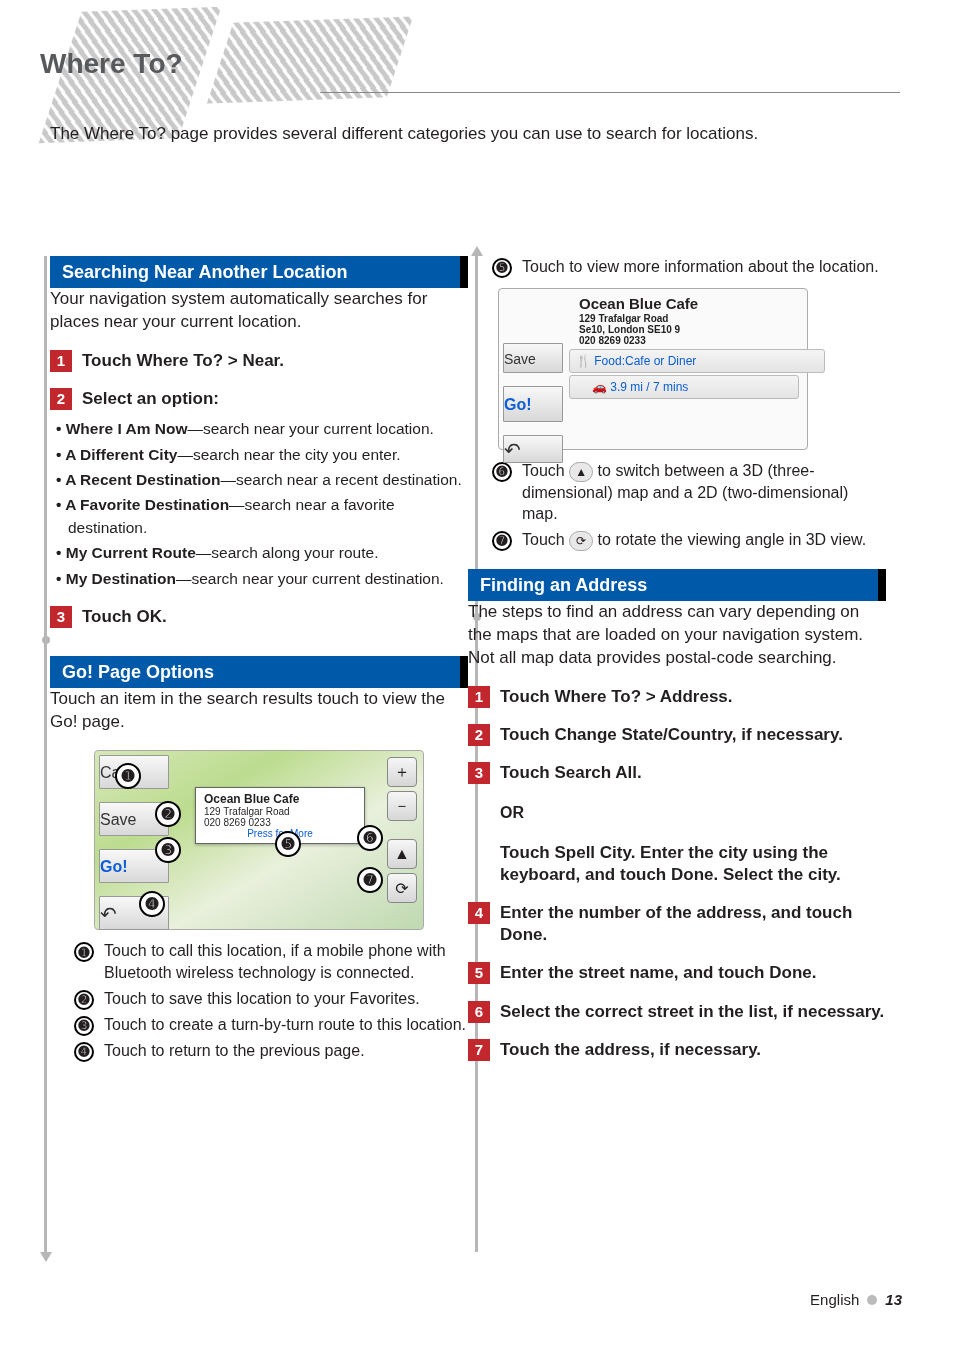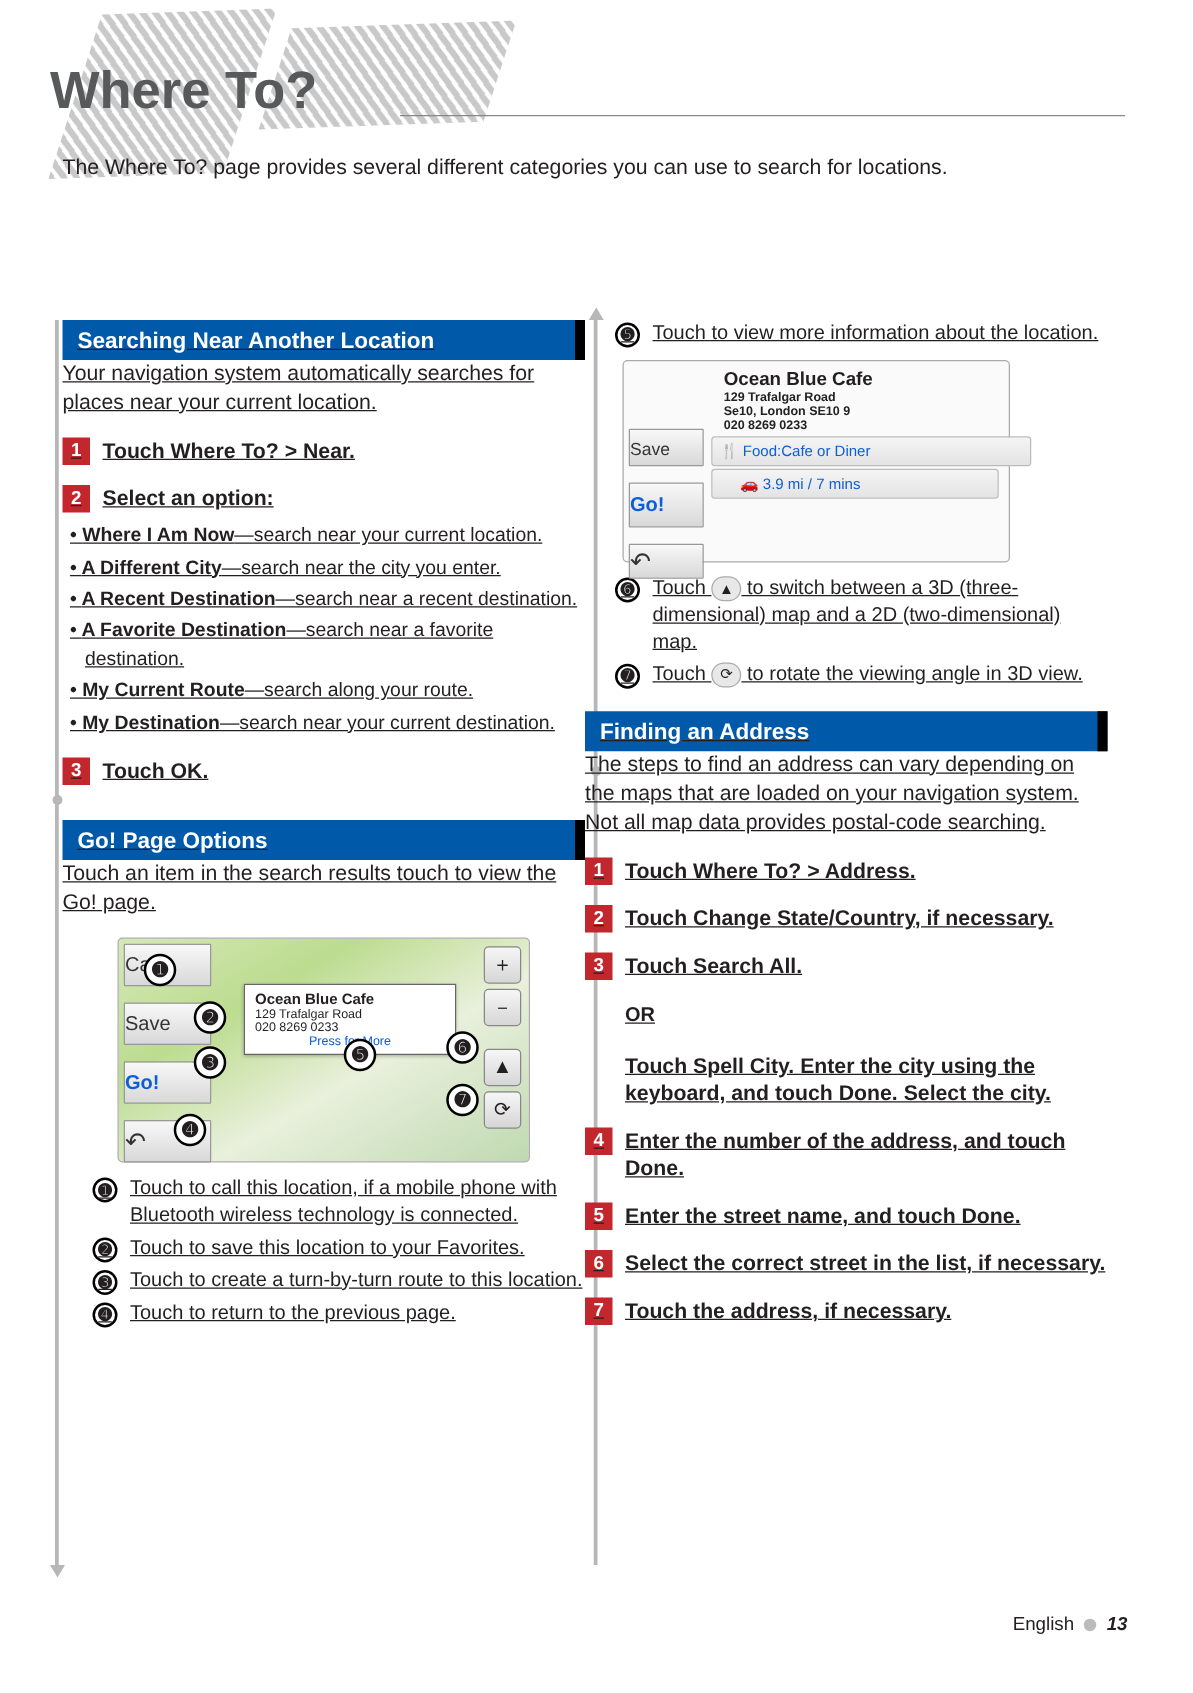--- a/index.html
+++ b/index.html
@@ -18,21 +18,21 @@
     background-image: linear-gradient(45deg, #c9c9c9 0%, #c9c9c9 30%, transparent 30%, transparent 50%, #c9c9c9 50%, #c9c9c9 80%, transparent 80%, transparent 100%);
     background-size: 10px 10px;
     transform: rotate(-2deg) skewX(-20deg);
   }
   .hatch.one { top: 10px; left: 60px; width: 140px; height: 130px; }
   .hatch.two { top: 20px; left: 220px; width: 180px; height: 80px; }
   .page-title {
     position: absolute;
     top: 48px;
     left: 40px;
-    font-size: 42px;
+    font-size: 28px;
     font-weight: 700;
     color: #58595b;
   }
   .title-rule {
     position: absolute;
     top: 92px;
     left: 320px;
     width: 580px;
     border-top: 1px solid #888;
   }
@@ -42,21 +42,20 @@
     left: 50px;
     font-size: 17px;
     color: #231f20;
   }
   .columns {
     position: absolute;
     top: 256px;
     left: 50px;
     width: 860px;
     display: flex;
-    text-decoration: underline;
   }
   .col { width: 418px; }
   .section-bar {
     background: #005aa9;
     color: #fff;
     font-weight: 700;
     font-size: 18px;
     padding: 6px 12px 5px 12px;
     border-right: 8px solid #000;
   }

